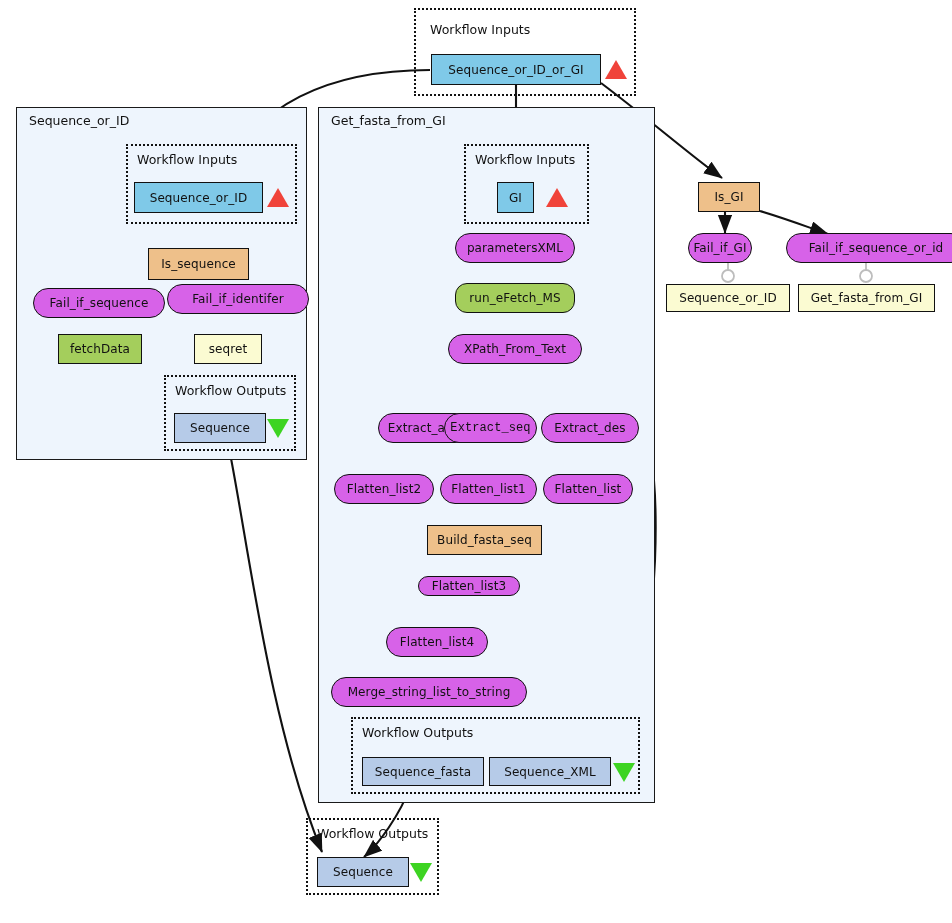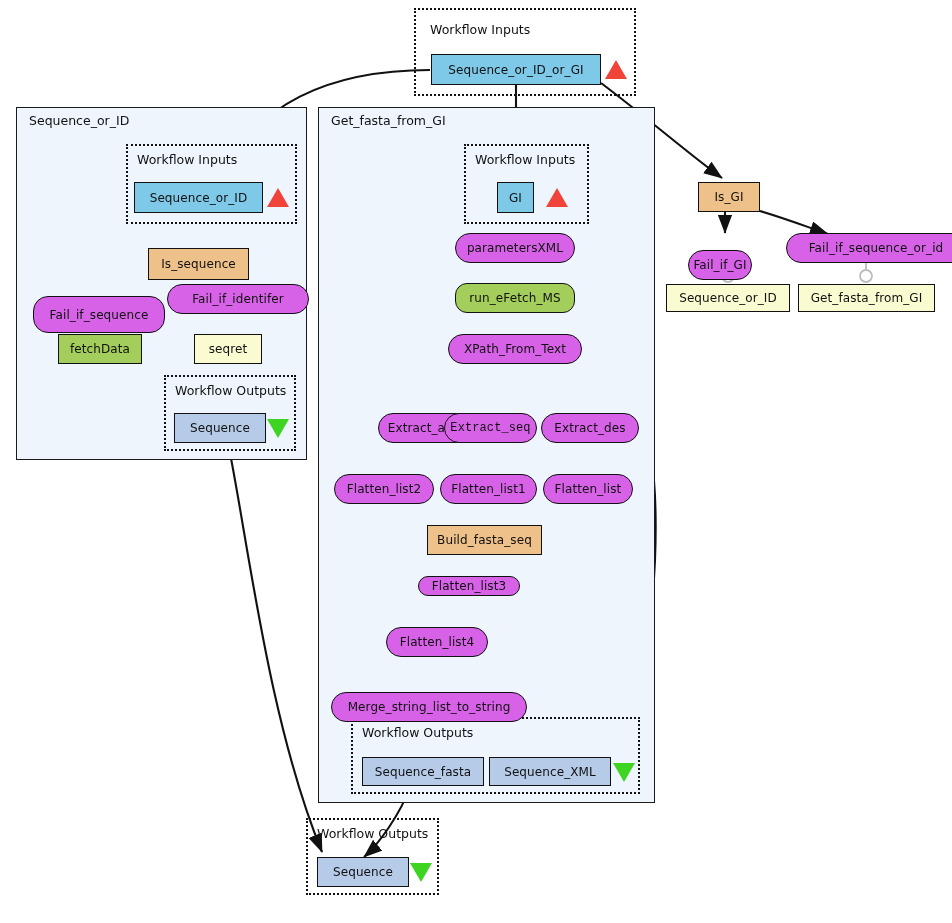--- a/index.html
+++ b/index.html
@@ -154,21 +154,21 @@
   </div>
 
   <div class="node n-input" style="left:431px;top:54px;width:170px;height:31px;">Sequence_or_ID_or_GI</div>
   <div class="tri tri-up" style="left:605px;top:60px;"></div>
 
   <div class="node n-input" style="left:134px;top:182px;width:129px;height:31px;">Sequence_or_ID</div>
   <div class="tri tri-up" style="left:267px;top:188px;"></div>
 
   <div class="node n-tan" style="left:148px;top:248px;width:101px;height:32px;">Is_sequence</div>
 
-  <div class="node n-magenta" style="left:33px;top:296px;width:132px;height:37px;">Fail_if_sequence</div>
+  <div class="node n-magenta" style="left:33px;top:288px;width:132px;height:30px;">Fail_if_sequence</div>
   <div class="node n-magenta" style="left:167px;top:284px;width:142px;height:30px;text-align:center;">Fail_if_identifer</div>
 
   <div class="node n-green" style="left:58px;top:334px;width:84px;height:30px;">fetchData</div>
   <div class="node n-cream" style="left:194px;top:334px;width:68px;height:30px;">seqret</div>
 
   <div class="node n-output" style="left:174px;top:413px;width:92px;height:30px;">Sequence</div>
   <div class="tri tri-down" style="left:267px;top:419px;"></div>
 
   <div class="node n-input" style="left:497px;top:182px;width:37px;height:31px;">GI</div>
   <div class="tri tri-up" style="left:546px;top:188px;"></div>
@@ -181,29 +181,29 @@
   <div class="node n-magenta" style="left:444px;top:413px;width:93px;height:30px;font-family:Liberation Mono, monospace;">Extract_seq</div>
   <div class="node n-magenta" style="left:541px;top:413px;width:98px;height:30px;">Extract_des</div>
 
   <div class="node n-magenta" style="left:334px;top:474px;width:100px;height:30px;">Flatten_list2</div>
   <div class="node n-magenta" style="left:440px;top:474px;width:97px;height:30px;">Flatten_list1</div>
   <div class="node n-magenta" style="left:543px;top:474px;width:90px;height:30px;">Flatten_list</div>
 
   <div class="node n-tan" style="left:427px;top:525px;width:115px;height:30px;">Build_fasta_seq</div>
   <div class="node n-magenta" style="left:418px;top:576px;width:102px;height:20px;">Flatten_list3</div>
   <div class="node n-magenta" style="left:386px;top:627px;width:102px;height:30px;">Flatten_list4</div>
-  <div class="node n-magenta" style="left:331px;top:692px;width:196px;height:30px;">Merge_string_list_to_string</div>
+  <div class="node n-magenta" style="left:331px;top:677px;width:196px;height:30px;">Merge_string_list_to_string</div>
 
   <div class="node n-output" style="left:362px;top:757px;width:122px;height:29px;">Sequence_fasta</div>
   <div class="node n-output" style="left:489px;top:757px;width:122px;height:29px;">Sequence_XML</div>
   <div class="tri tri-down" style="left:613px;top:763px;"></div>
 
   <div class="node n-tan" style="left:698px;top:182px;width:62px;height:30px;">Is_GI</div>
 
-  <div class="node n-magenta" style="left:688px;top:250px;width:64px;height:30px;">Fail_if_GI</div>
+  <div class="node n-magenta" style="left:688px;top:233px;width:64px;height:30px;">Fail_if_GI</div>
   <div class="node n-magenta" style="left:786px;top:233px;width:180px;height:30px;">Fail_if_sequence_or_id</div>
 
   <div class="node n-cream" style="left:666px;top:284px;width:124px;height:28px;">Sequence_or_ID</div>
   <div class="node n-cream" style="left:798px;top:284px;width:137px;height:28px;">Get_fasta_from_GI</div>
 
   <div class="node n-output" style="left:317px;top:857px;width:92px;height:30px;">Sequence</div>
   <div class="tri tri-down" style="left:410px;top:863px;"></div>
 
 </div>
 

